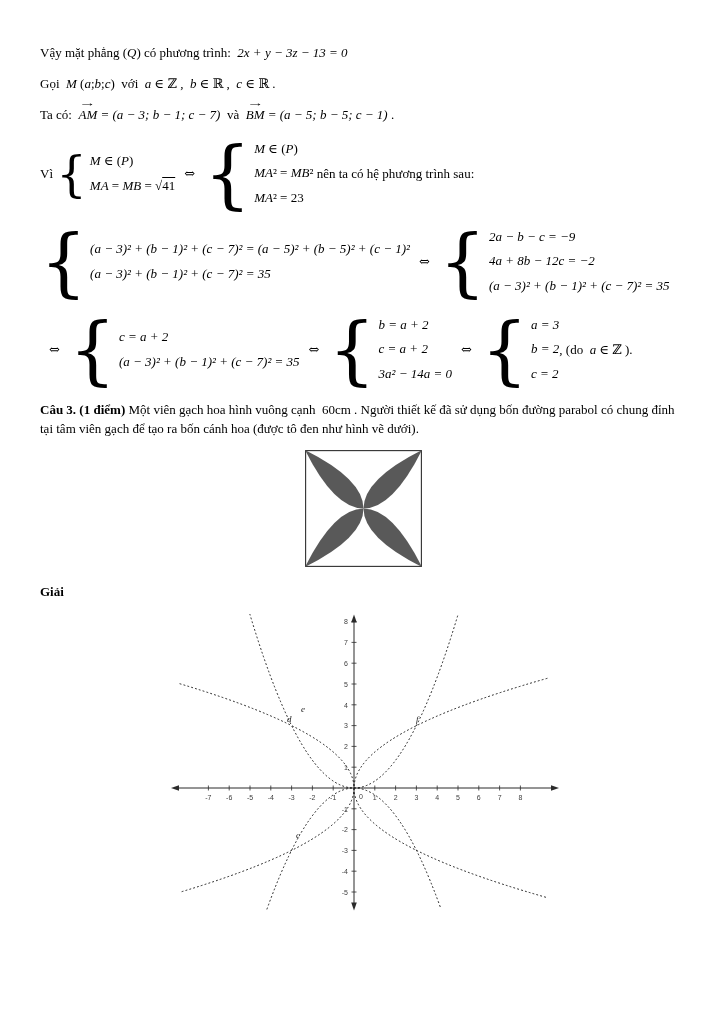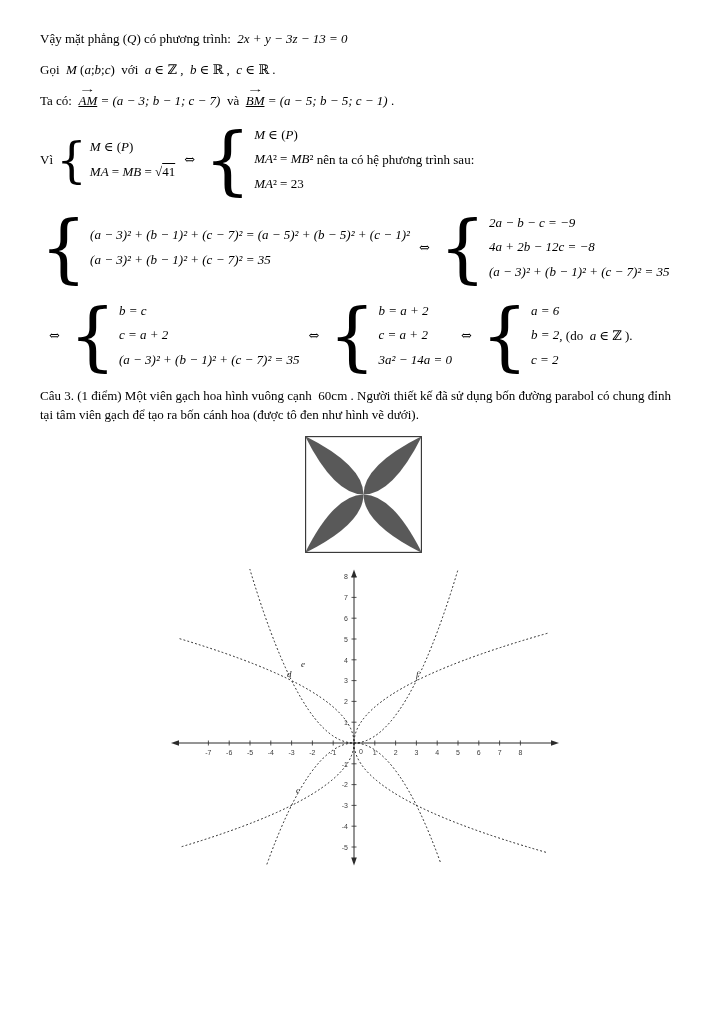--- a/index.html
+++ b/index.html
@@ -1,25 +1,25 @@
 <!DOCTYPE html>
 <html><head>
 <meta charset="utf-8">
 <style>
   html,body{margin:0;padding:0;background:#fff;width:725px;height:1024px;overflow:hidden;}
   body{font-family:"Liberation Serif","DejaVu Serif",serif;font-size:13px;color:#000;}
-  .page{padding:30px 38px 0 40px;}
+  .page{padding:44px 38px 0 40px;}
   p.line{margin:0 0 12px 0;line-height:1.45;}
   .seg{white-space:pre-wrap;}
   .seg.rm{font-style:normal;}
   .seg.it{font-style:italic;}
-  .seg.bf{font-weight:normal;}
+  .seg.bf{font-weight:bold;}
   .seg.rad{font-style:normal;}
   .seg.ov{text-decoration:overline;font-style:normal;}
-  .seg.vec{font-style:italic;position:relative;display:inline-block;text-decoration:underline;}
+  .seg.vec{font-style:italic;position:relative;display:inline-block;}
   .seg.vec::after{content:"→";position:absolute;left:0;right:0;top:-0.95em;font-size:0.7em;font-style:normal;text-align:center;transform:scaleX(1.9);}
   .mrow{display:flex;align-items:center;margin:6px 0 14px 0;flex-wrap:nowrap;}
   .sys{display:inline-flex;align-items:center;}
   .sys::before{content:"{";font-family:"DejaVu Serif","Liberation Serif",serif;font-weight:400;line-height:1;display:inline-block;margin-right:3px;}
   .sys2::before{font-size:48px;}
   .sys3::before{font-size:74px;}
   .sys-lines{display:inline-flex;flex-direction:column;}
   .sys-line{line-height:1.9;white-space:nowrap;}
   .iff{margin:0 9px;font-family:"DejaVu Serif",serif;}
   .seg-group{white-space:nowrap;text-align:right;}
@@ -65,64 +65,64 @@
     <span class="sys sys3">
       <span class="sys-lines">
         <span class="sys-line"><span class="seg it">(a − 3)² + (b − 1)² + (c − 7)² = (a − 5)² + (b − 5)² + (c − 1)²</span></span>
         <span class="sys-line"><span class="seg it">(a − 3)² + (b − 1)² + (c − 7)² = 35</span></span>
       </span>
     </span>
     <span class="iff">⇔</span>
     <span class="sys sys3">
       <span class="sys-lines">
         <span class="sys-line"><span class="seg it">2a − b − c = −9</span></span>
-        <span class="sys-line"><span class="seg it">4a + 2b − 12c = −8</span></span>
+        <span class="sys-line"><span class="seg it">4a + 8b − 12c = −2</span></span>
         <span class="sys-line"><span class="seg it">(a − 3)² + (b − 1)² + (c − 7)² = 35</span></span>
       </span>
     </span>
   </div>
 
   <div class="mrow">
     <span class="iff">⇔</span>
     <span class="sys sys3">
       <span class="sys-lines">
-        <span class="sys-line"><span class="seg it">b = c</span></span>
         <span class="sys-line"><span class="seg it">c = a + 2</span></span>
         <span class="sys-line"><span class="seg it">(a − 3)² + (b − 1)² + (c − 7)² = 35</span></span>
       </span>
     </span>
     <span class="iff">⇔</span>
     <span class="sys sys3">
       <span class="sys-lines">
         <span class="sys-line"><span class="seg it">b = a + 2</span></span>
         <span class="sys-line"><span class="seg it">c = a + 2</span></span>
         <span class="sys-line"><span class="seg it">3a² − 14a = 0</span></span>
       </span>
     </span>
     <span class="iff">⇔</span>
     <span class="sys sys3">
       <span class="sys-lines">
-        <span class="sys-line"><span class="seg it">a = 6</span></span>
+        <span class="sys-line"><span class="seg it">a = 3</span></span>
         <span class="sys-line"><span class="seg it">b = 2</span></span>
         <span class="sys-line"><span class="seg it">c = 2</span></span>
       </span>
     </span>
     <span class="seg-group"><span class="seg rm">, (do  </span><span class="seg it">a</span><span class="seg rm"> ∈ ℤ ).</span></span>
   </div>
 
   <p class="line"><span class="seg bf">Câu 3. (1 điểm)</span><span class="seg rm"> Một viên gạch hoa hình vuông cạnh  60cm . Người thiết kế đã sử dụng bốn đường parabol có chung đỉnh tại tâm viên gạch để tạo ra bốn cánh hoa (được tô đen như hình vẽ dưới).</span></p>
 
   <svg class="fig" width="127" height="117" viewBox="0 0 120 120">
     <rect class="tile" x="0.6" y="0.6" width="118.8" height="118.8" style="stroke: rgb(58, 58, 58);"></rect>
     <path class="petal" d="M60,60 Q90,60 120,0 Q60,30 60,60 Z" style="fill: rgb(89, 89, 89);"></path>
     <path class="petal" d="M60,60 Q30,60 0,0 Q60,30 60,60 Z" style="fill: rgb(89, 89, 89);"></path>
     <path class="petal" d="M60,60 Q90,60 120,120 Q60,90 60,60 Z" style="fill: rgb(89, 89, 89);"></path>
     <path class="petal" d="M60,60 Q30,60 0,120 Q60,90 60,60 Z" style="fill: rgb(89, 89, 89);"></path>
   </svg>
 
+  <p class="line"><span class="seg bf">Giải</span></p>
 
   <div class="graph-wrap">
     <svg id="graph-svg" width="390" height="300" viewBox="0 0 390 300">
       <line class="axis" x1="6" y1="174" x2="384" y2="174"></line>
       <line class="axis" x1="184" y1="5" x2="184" y2="292"></line>
       <polygon class="ah" points="389,174 381,171.2 381,176.8"></polygon>
       <polygon class="ah" points="1,174 9,171.2 9,176.8"></polygon>
       <polygon class="ah" points="184,0.5 181.2,8.5 186.8,8.5"></polygon>
       <polygon class="ah" points="184,296.5 181.2,288.5 186.8,288.5"></polygon>
       <path class="curve" d="M79.8,0 Q184,348 288.2,0"></path>

